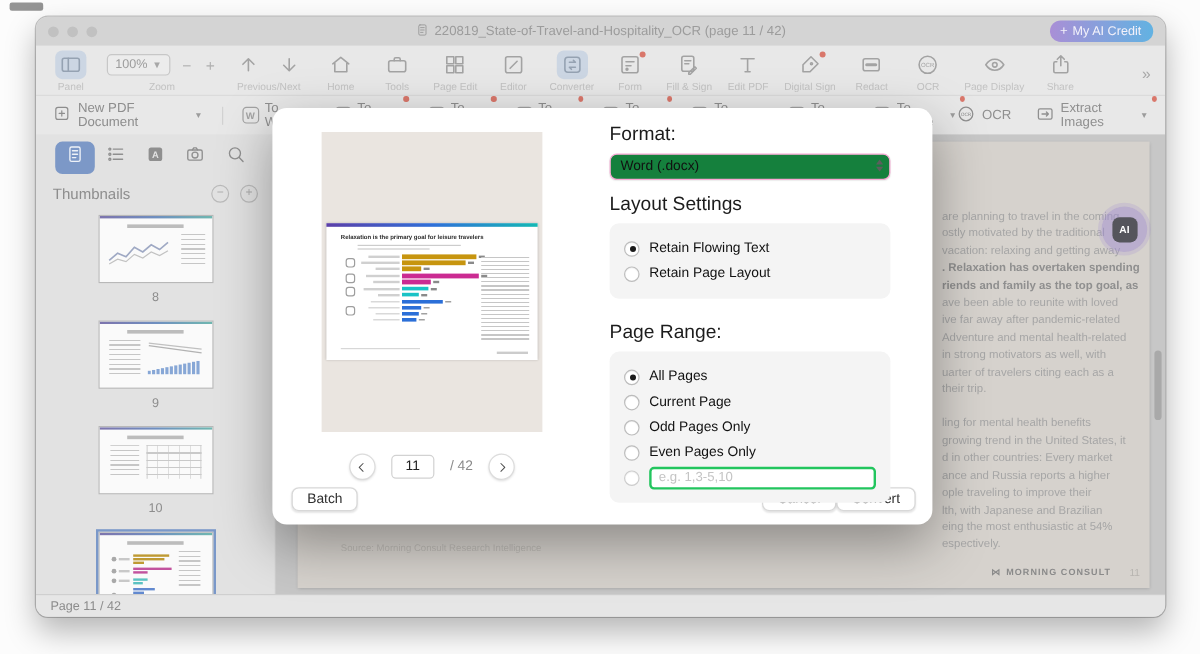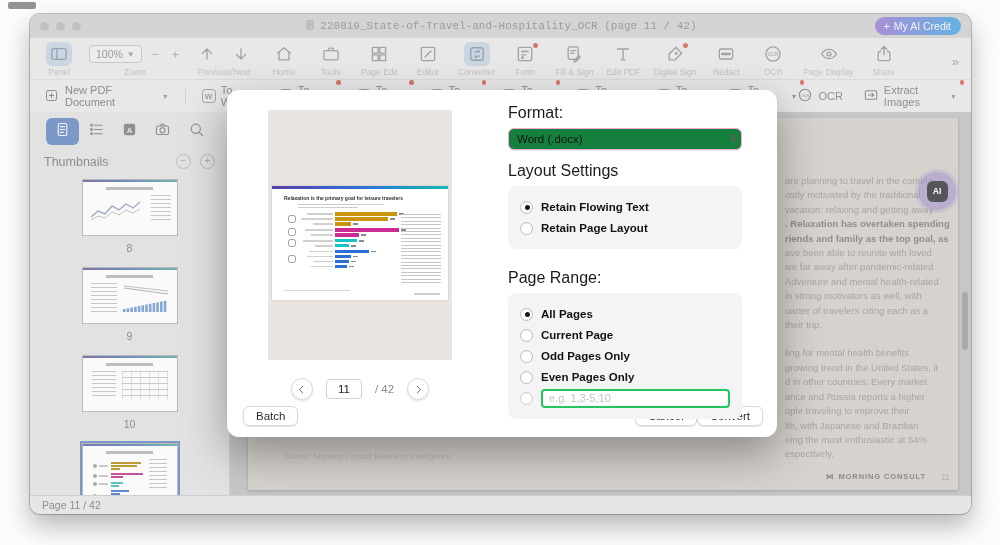--- a/index.html
+++ b/index.html
@@ -8,21 +8,21 @@
   .artifact{position:absolute;left:8px;top:2px;width:28px;height:7px;background:#5c5c5c;opacity:.65;border-radius:2px;}
 
   
   .window{position:absolute;left:30px;top:14px;width:941px;height:500px;border-radius:10px;background:#e8e8e8;
     box-shadow:0 12px 26px rgba(0,0,0,.28),0 0 0 1px #c3c3c3;display:flex;flex-direction:column;overflow:hidden;}
 
   
   .titlebar{height:24px;background:#d4d4d4;display:flex;align-items:center;padding:0 10px;position:relative;flex:none;}
   .tl{width:9px;height:9px;border-radius:50%;background:#c1c1c1;margin-right:7px;flex:none;}
   .wtitle{position:absolute;left:120px;right:120px;display:flex;justify-content:center;align-items:center;gap:4px;
-    font-size:11px;color:#9c9c9c;white-space:nowrap;overflow:hidden;font-family:Liberation Mono, monospace;}
+    font-size:11px;color:#9c9c9c;white-space:nowrap;overflow:hidden;}
   .wtitle svg{flex:none;}
   .aicredit{margin-left:auto;background:linear-gradient(90deg,#a98fd6,#62b2e2);color:#f4f2fa;font-size:10.5px;
     border-radius:11px;padding:3px 10px 3px 8px;display:flex;align-items:center;gap:4px;z-index:3;}
   .aicredit .plus{font-size:11px;line-height:8px;}
 
   
   .toolbar1{height:41px;background:#e8e8e8;display:flex;align-items:flex-start;padding:4px 12px 0 12px;gap:13px;flex:none;}
   .tb-cell{display:flex;flex-direction:column;align-items:center;gap:1px;min-width:34px;}
   .tb-iconrow{display:flex;align-items:center;gap:8px;height:24px;}
   .tbi{width:26px;height:24px;border-radius:6px;display:flex;align-items:center;justify-content:center;color:#a3a3a3;position:relative;}
@@ -122,21 +122,21 @@
   .fselect{height:22px;border:1px solid #f9a8d4;border-radius:6px;background:#15803d;display:flex;align-items:center;
     padding-left:8px;font-size:11.5px;color:#111;position:relative;box-shadow:0 .5px 1px rgba(0,0,0,.08);}
   .fstep{position:absolute;right:5px;top:4px;display:flex;flex-direction:column;align-items:center;gap:2px;}
   .tri-up{width:0;height:0;border-left:3.5px solid transparent;border-right:3.5px solid transparent;border-bottom:4.5px solid #5e5e5e;}
   .tri-dn{width:0;height:0;border-left:3.5px solid transparent;border-right:3.5px solid transparent;border-top:4.5px solid #5e5e5e;}
   .group{background:#f4f4f4;border-radius:8px;padding:8px 12px;}
   .radio-row{display:flex;align-items:center;gap:8px;height:16px;margin:5px 0;}
   .rb{width:13px;height:13px;border-radius:50%;background:#fff;border:1px solid #bcbcbc;position:relative;flex:none;
     box-shadow:inset 0 .5px 1px rgba(0,0,0,.08);}
   .rb.on::after{content:"";position:absolute;left:3.5px;top:3.5px;width:5px;height:5px;border-radius:50%;background:#1a1a1a;}
-  .rlabel{font-size:11.5px;color:#121212;font-weight:bold;}
+  .rlabel{font-size:11.5px;color:#121212;}
   .rangeinput{flex:1;height:19px;border:2px solid #22c55e;border-radius:4px;background:#fff;font-size:11px;color:#333;padding:0 6px;min-width:0;}
   .rangeinput::placeholder{color:#c4c4c4;}
 </style>
 </head>
 <body>
 
 <div class="artifact"></div>
 
 <div class="window">
 

